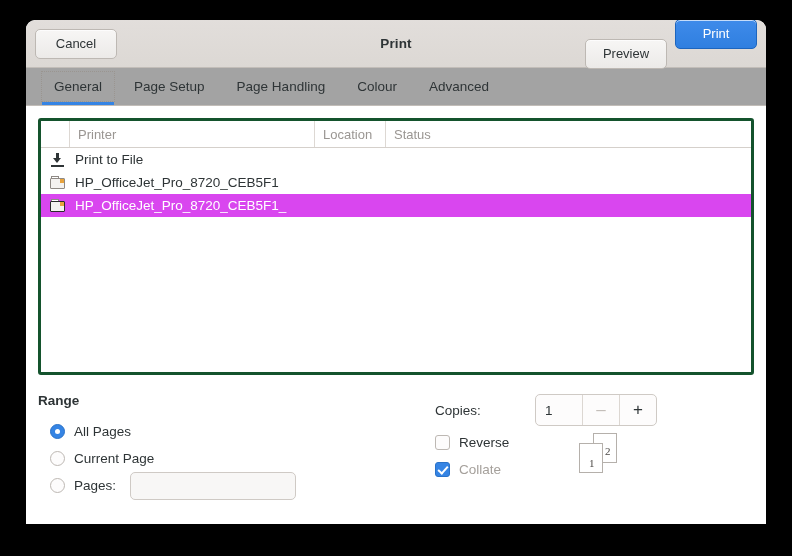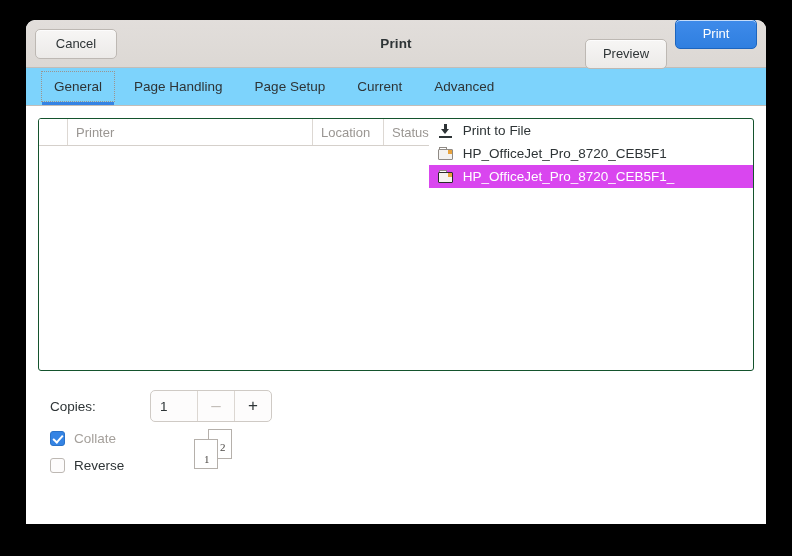--- a/index.html
+++ b/index.html
@@ -82,21 +82,21 @@
     display: flex;
     gap: 8px;
     z-index: 2;
   }
   .hb-left { z-index: 2; display:flex; }
 
   
   .tabbar {
     flex: 0 0 38px;
     height: 38px;
-    background: #7dd3fc;
+    background: #a3a3a3;
     border-bottom: 1px solid #c2bdb8;
     display: flex;
     align-items: stretch;
     padding-left: 12px;
     box-sizing: border-box;
   }
   .tab {
     position: relative;
     display: flex;
     align-items: center;
@@ -124,26 +124,27 @@
     background: #ffffff;
     padding: 12px;
     box-sizing: border-box;
     display: flex;
     flex-direction: column;
     overflow: hidden;
   }
 
   
   .listbox {
-    border: 1px solid #14532d;
+    border: 3px solid #14532d;
     border-radius: 3px;
     background: #ffffff;
     height: 251px;
     flex: 0 0 251px;
     display: flex;
+    flex-direction: column;
     overflow: hidden;
   }
   .list-head {
     display: flex;
     height: 26px;
     flex: 0 0 26px;
     background: #ffffff;
     border-bottom: 1px solid #d5d0cb;
     align-items: stretch;
     font-size: 13px;
@@ -359,23 +360,23 @@
     </div>
     <div class="hb-title">Print</div>
     <div class="hb-right">
       <button class="btn preview">Preview</button>
       <button class="btn primary">Print</button>
     </div>
   </div>
 
   <div class="tabbar">
     <div class="tab active">General</div>
+    <div class="tab">Page Setup</div>
     <div class="tab">Page Handling</div>
-    <div class="tab">Page Setup</div>
-    <div class="tab">Current</div>
+    <div class="tab">Colour</div>
     <div class="tab">Advanced</div>
   </div>
 
   <div class="body">
 
     <div class="listbox">
       <div class="list-head">
         <div class="lh-cell lh-icon"></div>
         <div class="lh-cell lh-printer">Printer</div>
         <div class="lh-cell lh-location">Location</div>
@@ -414,41 +415,60 @@
               </span>
           </span>
           <span class="rname">HP_OfficeJet_Pro_8720_CEB5F1_</span>
         </div>
 
       </div>
     </div>
 
     <div class="options">
 
+      <div class="col-range">
+        <div class="group-title">Range</div>
+
+        <div class="opt-row">
+          <span class="radio on"></span>
+          <span class="opt-label">All Pages</span>
+        </div>
+
+        <div class="opt-row">
+          <span class="radio"></span>
+          <span class="opt-label">Current Page</span>
+        </div>
+
+        <div class="opt-row">
+          <span class="radio"></span>
+          <span class="opt-label">Pages:</span>
+          <input class="pages-input" type="text" value="" style="">
+        </div>
+      </div>
 
       <div class="col-copies">
 
         <div class="copies-row">
           <span class="copies-label">Copies:</span>
           <div class="spinner">
             <input class="sp-val" type="text" value="1" style="">
             <span class="sp-btn dim">–</span>
             <span class="sp-btn">+</span>
           </div>
         </div>
 
         <div class="collate-area">
           <div class="collate-checks">
             <div class="opt-row" style="padding-left:0">
+              <span class="check"></span>
+              <span class="opt-label">Reverse</span>
+            </div>
+            <div class="opt-row" style="padding-left:0">
               <span class="check on"></span>
               <span class="opt-label label-dim">Collate</span>
-            </div>
-            <div class="opt-row" style="padding-left:0">
-              <span class="check"></span>
-              <span class="opt-label">Reverse</span>
             </div>
           </div>
 
           <div class="collate-preview">
             <span class="cp-page cp-back"></span>
             <span class="cp-page cp-front"></span>
             <span class="cp-num cp-num2">2</span>
             <span class="cp-num cp-num1">1</span>
           </div>
         </div>

